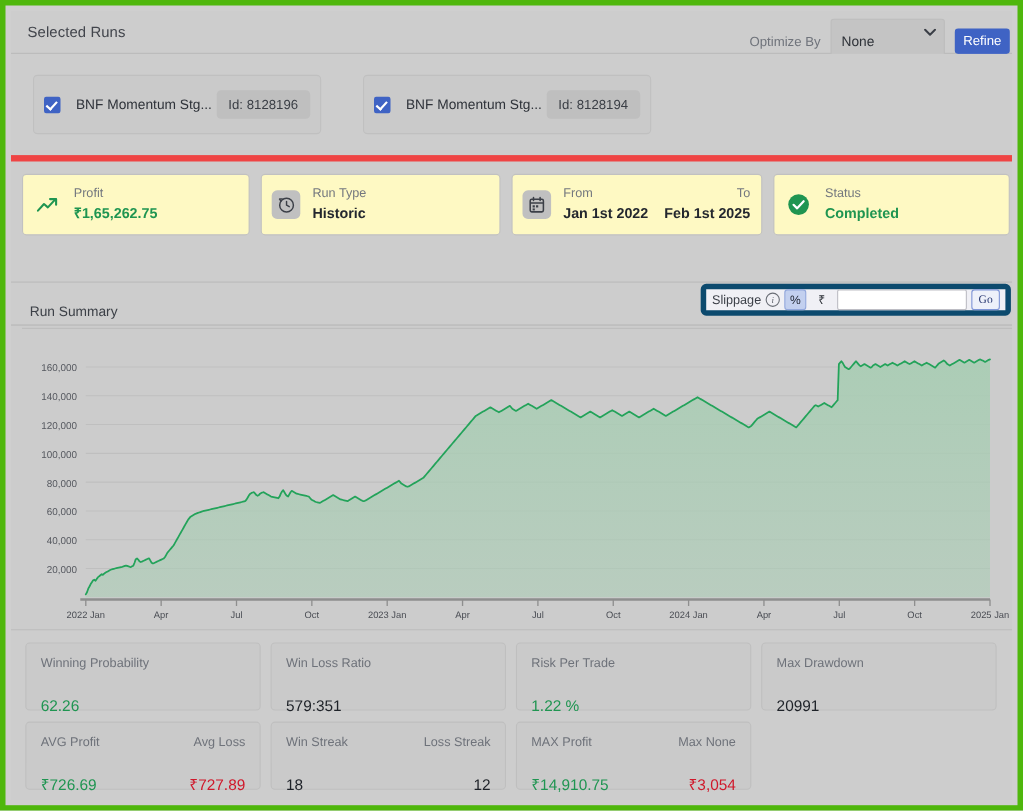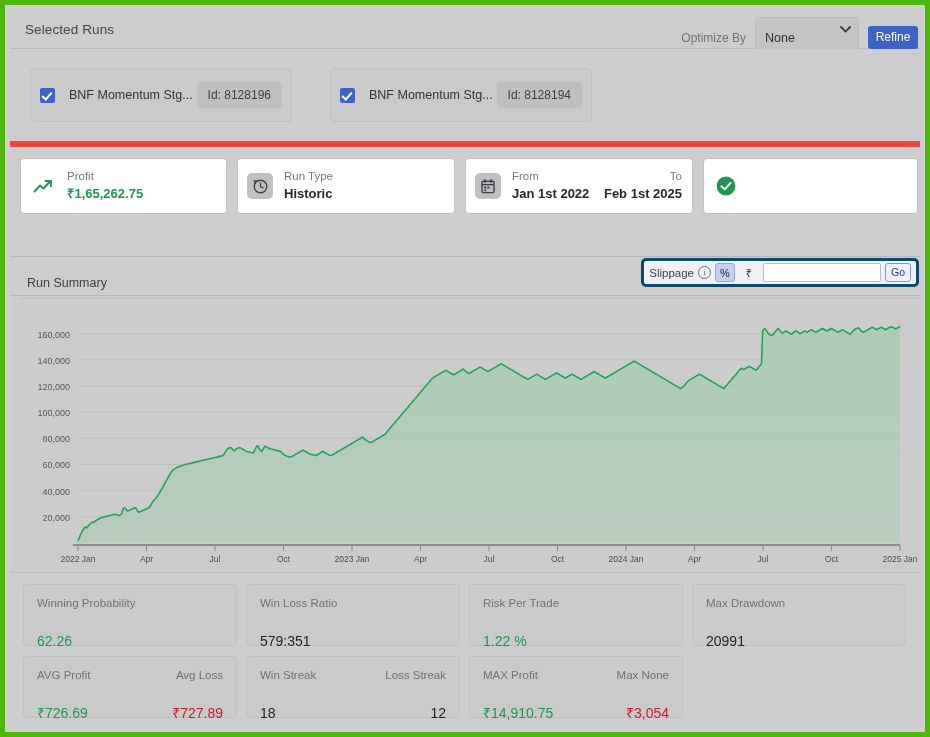--- a/index.html
+++ b/index.html
@@ -159,21 +159,21 @@
     width: 920px;
     height: 110px;
     background: #cdcdcd;
     border-bottom: 1px solid #b6b6b6;
     box-sizing: border-box;
   }
   .stat-card {
     position: absolute;
     top: 11px;
     height: 56px;
-    background: #ffffff;
+    background: #fef9c3;
     border: 1px solid #c1c1c1;
     border-radius: 4px;
     box-sizing: border-box;
     display: flex;
     align-items: center;
   }
   .stat-card.s1 { left: 10px;  width: 207px; }
   .stat-card.s2 { left: 227px; width: 218px; align-items: center; }
   .stat-card.s3 { left: 455px; width: 228px; }
   .stat-card.s4 { left: 693px; width: 215px; }
@@ -221,21 +221,21 @@
     height: 39px;
     background: #cdcdcd;
     border-bottom: 1px solid #b6b6b6;
     box-sizing: border-box;
   }
   .slip-box {
     position: absolute;
     right: 11px; top: 1px;
     height: 29px;
     background: #f0f0f5;
-    border: 3px solid #0c4a6e;
+    border: 5px solid #0c4a6e;
     border-radius: 5px;
     box-sizing: border-box;
     display: flex;
     align-items: center;
     padding: 0 5px;
     gap: 4px;
   }
   .slip-lab {
     font-size: 11.5px;
     color: #3b3f47;
@@ -287,21 +287,21 @@
   .go-btn {
     width: 26px; height: 19px;
     background: #eef1fa;
     border: 1px solid #7f95d6;
     border-radius: 3px;
     font-size: 10.5px;
     color: #2b3b74;
     line-height: 17px;
     text-align: center;
     cursor: pointer;
-    font-family: Liberation Sans, sans-serif;
+    font-family: Liberation Serif, serif;
     padding: 0;
   }
 
   
   .summary-head {
     position: absolute;
     left: 10px; top: 259px;
     width: 900px;
     height: 30px;
     border-bottom: 1px solid #bdbdbd;
@@ -451,20 +451,24 @@
           </div>
         </div>
       </div>
 
       <div class="stat-card s4">
         <div class="stat-ico plain">
           <svg width="22" height="22" viewBox="0 0 22 22">
             <circle cx="11" cy="11" r="9.4" fill="#1f9551"></circle>
             <path d="M6.4 11.2 L9.7 14.4 L15.6 7.9" stroke="#ffffff" stroke-width="2" fill="none" stroke-linecap="round" stroke-linejoin="round"></path>
           </svg>
+        </div>
+        <div class="stat-body">
+          <div class="stat-lbl">Status</div>
+          <div class="stat-val green">Completed</div>
         </div>
       </div>
     </div>
 
     <div class="slip-row">
       <div class="slip-box">
         <span class="slip-lab">Slippage</span>
         <span class="info-i">i</span>
         <span class="unit-btn active">%</span>
         <span class="unit-btn idle">₹</span>

